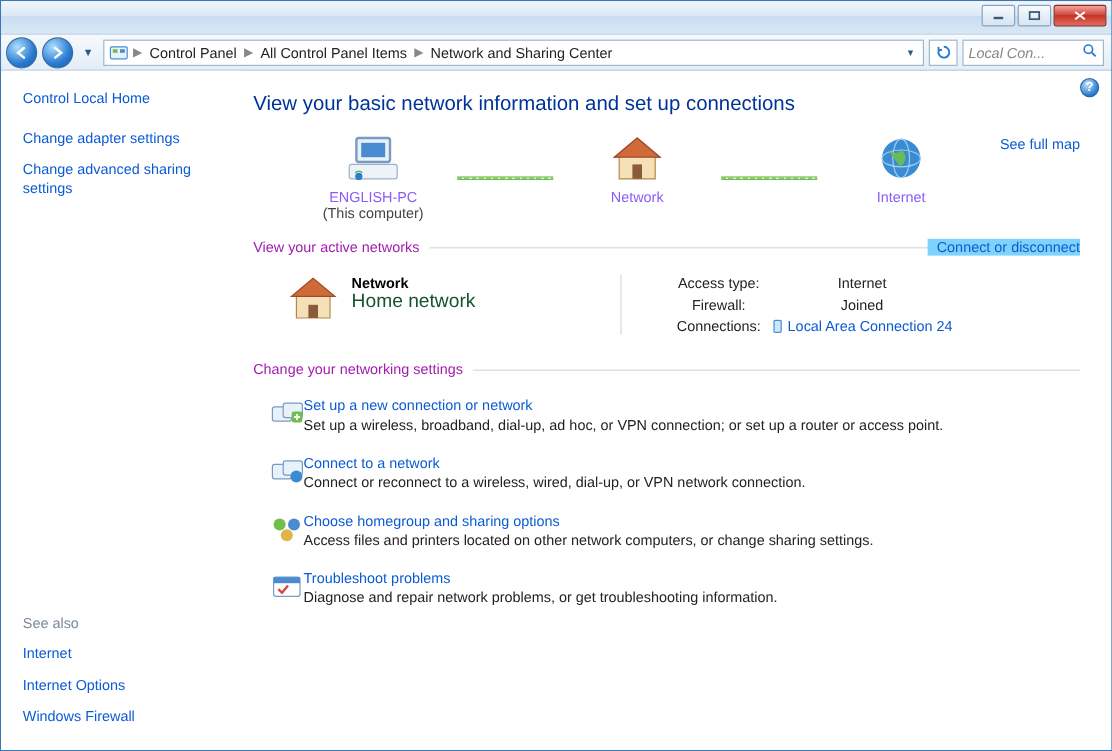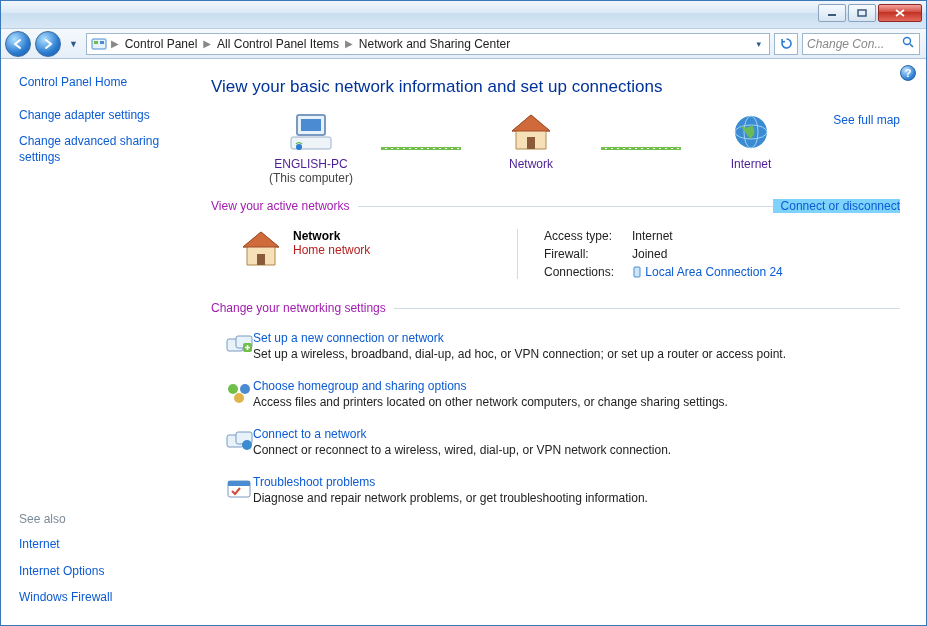--- a/index.html
+++ b/index.html
@@ -95,21 +95,21 @@
     color:#fff; font-size:11px; font-weight:bold;
     display:flex; align-items:center; justify-content:center;
     border:1px solid #2a6aa8;
   }
   h1.pagetitle { color:#003399; font-weight:400; font-size:17px; margin-bottom:10px; }
   
   .mapwrap { position:relative; margin-bottom:4px; }
   .maprow { display:flex; align-items:center; gap:0; padding:4px 0 0 30px; }
   .mapitem { display:flex; flex-direction:column; align-items:center; width:140px; }
   .mapicon { width:48px; height:42px; display:flex; align-items:center; justify-content:center; }
-  .maplabel { font-size:12px; margin-top:4px; color:#4c1d95; text-align:center; }
+  .maplabel { font-size:12px; margin-top:4px; color:#8b5cf6; text-align:center; }
   .sublabel { font-size:12px; color:#444; }
   .mapline {
     flex:0 0 80px; height:2px;
     background: repeating-linear-gradient(to right, #6fbf4a 0, #6fbf4a 4px, transparent 4px, transparent 6px);
     border-top:1px solid #6fbf4a; border-bottom:1px solid #6fbf4a;
     height:3px;
   }
   .fullmap { position:absolute; top:6px; right:0; color:#0b5bd3; font-size:12px; }
   
   .section-head {
@@ -119,22 +119,22 @@
   .section-head::after {
     content:""; flex:1; height:1px; background:#d0dbe6; margin-left:8px;
   }
   .section-right { position:absolute; right:0; color:#0b5bd3; font-size:12px; background:#7dd3fc; padding-left:8px; }
   .section-wrap { position:relative; }
   
   .activenet { display:flex; gap:18px; padding:6px 0 8px 28px; }
   .netcol-left { display:flex; gap:14px; width:260px; align-items:flex-start; }
   .house-icon { width:40px; height:36px; }
   .netname { font-weight:bold; font-size:12px; }
-  .nettype { color:#b91c1c; font-size:12px; }
-  .netcol-right { border-left:1px solid #d0dbe6; padding-left:26px; display:grid; grid-template-columns:88px auto; row-gap:4px; font-size:12px; }
+  .nettype { color:#14532d; font-size:16px; }
+  .netcol-right { border-left:1px solid #d0dbe6; padding-left:37px; display:grid; grid-template-columns:88px auto; row-gap:4px; font-size:12px;text-align:center; }
   .netcol-right .lbl { color:#222; }
   .netcol-right .val { color:#222; }
   .linkblue { color:#0b5bd3; }
   
   .tasks { padding-left:14px; margin-top:6px; }
   .taskitem { display:flex; gap:0; padding:6px 0 12px 0; align-items:flex-start; }
   .taskicon { width:28px; height:28px; flex-shrink:0; display:flex; align-items:center; justify-content:center; }
   .tasktitle { color:#0b5bd3; font-size:12px; display:block; margin-bottom:2px; }
   .taskdesc { color:#222; font-size:12px; }
   a { cursor:default; }
@@ -195,34 +195,34 @@
     </div>
 
     <div class="refreshbox">
       <svg width="13" height="13">
           <path d="M6.5 2 A4.5 4.5 0 1 1 2.3 5" fill="none" stroke="#2a7bd1" stroke-width="1.6"></path>
           <path d="M2 2 L2.3 5 L5 4.5" fill="none" stroke="#2a7bd1" stroke-width="1.6"></path>
         </svg>
     </div>
 
     <div class="searchbox">
-      <span>Change Con...</span>
+      <span>Local Con...</span>
       <span class="mag">
         <svg width="13" height="13">
             <circle cx="5" cy="5" r="3.5" fill="none" stroke="#2a7bd1" stroke-width="1.4"></circle>
             <line x1="8" y1="8" x2="11" y2="11" stroke="#2a7bd1" stroke-width="1.6"></line>
           </svg>
       </span>
     </div>
   </div>
 
   <div class="body">
 
     <div class="sidebar">
-      <a class="home">Control Panel Home</a>
+      <a class="home">Control Local Home</a>
       <a class="task">Change adapter settings</a>
       <a class="task">Change advanced sharing settings</a>
       <div class="spacer"></div>
       <div class="seealso-label">See also</div>
       <a class="task">Internet</a>
       <a class="task">Internet Options</a>
       <a class="task">Windows Firewall</a>
     </div>
 
     <div class="main">
@@ -328,43 +328,43 @@
           </div>
           <div>
             <a class="tasktitle">Set up a new connection or network</a>
             <div class="taskdesc">Set up a wireless, broadband, dial-up, ad hoc, or VPN connection; or set up a router or access point.</div>
           </div>
         </div>
 
         <div class="taskitem">
           <div class="taskicon">
             <svg width="28" height="24">
-                <circle cx="8" cy="8" r="5" fill="#6fbf4a"></circle>
-                <circle cx="20" cy="8" r="5" fill="#4a8bd1"></circle>
-                <circle cx="14" cy="17" r="5" fill="#e0b44a"></circle>
-              </svg>
-          </div>
-          <div>
-            <a class="tasktitle">Choose homegroup and sharing options</a>
-            <div class="taskdesc">Access files and printers located on other network computers, or change sharing settings.</div>
-          </div>
-        </div>
-
-        <div class="taskitem">
-          <div class="taskicon">
-            <svg width="28" height="24">
                 <rect x="2" y="6" width="16" height="12" rx="2" fill="#e8f2fb" stroke="#7a9ac1"></rect>
                 <rect x="11" y="3" width="16" height="12" rx="2" fill="#e8f2fb" stroke="#7a9ac1"></rect>
                 <circle cx="22" cy="16" r="5" fill="#3a8bd1"></circle>
                 <path d="M22 13 v6 M19 16 h6" stroke="#fff" stroke-width="1" opacity="0"></path>
               </svg>
           </div>
           <div>
             <a class="tasktitle">Connect to a network</a>
             <div class="taskdesc">Connect or reconnect to a wireless, wired, dial-up, or VPN network connection.</div>
+          </div>
+        </div>
+
+        <div class="taskitem">
+          <div class="taskicon">
+            <svg width="28" height="24">
+                <circle cx="8" cy="8" r="5" fill="#6fbf4a"></circle>
+                <circle cx="20" cy="8" r="5" fill="#4a8bd1"></circle>
+                <circle cx="14" cy="17" r="5" fill="#e0b44a"></circle>
+              </svg>
+          </div>
+          <div>
+            <a class="tasktitle">Choose homegroup and sharing options</a>
+            <div class="taskdesc">Access files and printers located on other network computers, or change sharing settings.</div>
           </div>
         </div>
 
         <div class="taskitem">
           <div class="taskicon">
             <svg width="28" height="24">
                 <rect x="3" y="4" width="22" height="16" rx="2" fill="#fff" stroke="#7a9ac1"></rect>
                 <rect x="3" y="4" width="22" height="5" fill="#4a8bd1"></rect>
                 <path d="M7 14 l3 3 l5 -6" stroke="#d04a3a" stroke-width="2" fill="none"></path>
               </svg>

